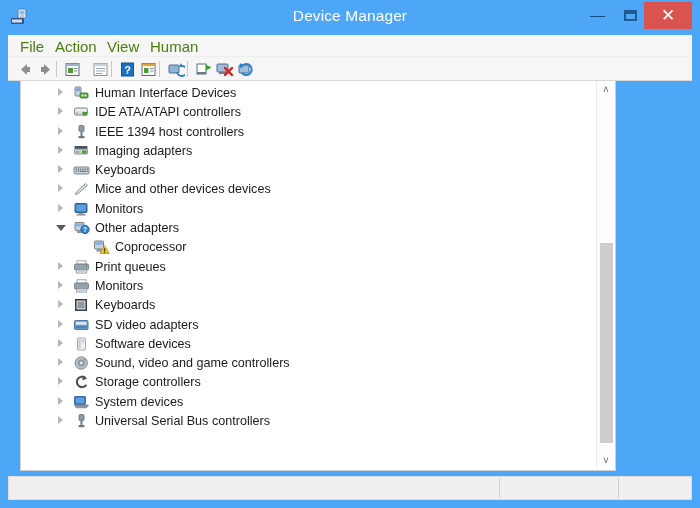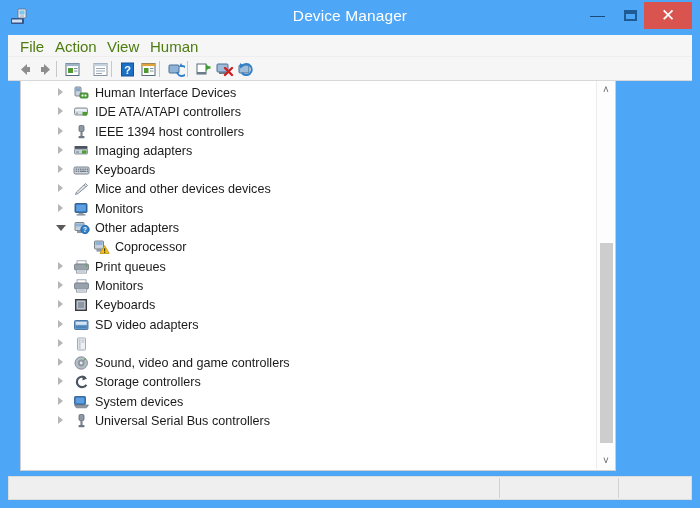--- a/index.html
+++ b/index.html
@@ -571,20 +571,21 @@
       <div class="tree-row">
         <div class="expander exp-collapsed"></div>
         <div class="ico">
           <svg width="17" height="16" viewBox="0 0 17 16">
             <rect x="4.5" y="2" width="8" height="12" rx="0.8" fill="#eef1f4" stroke="#9aa3ad" stroke-width="0.9"></rect>
             <rect x="5.6" y="3.2" width="2" height="9.6" fill="#c3ccd5"></rect>
             <rect x="8.4" y="3.8" width="3" height="0.9" fill="#aeb7c0"></rect>
             <rect x="8.4" y="5.6" width="3" height="0.9" fill="#aeb7c0"></rect>
           </svg>
         </div>
+        <div class="row-label">Software devices</div>
       </div>
 
       <div class="tree-row">
         <div class="expander exp-collapsed"></div>
         <div class="ico">
           <svg width="17" height="16" viewBox="0 0 17 16">
             <circle cx="8.2" cy="8" r="6.2" fill="#b6bfc8" stroke="#7c858f" stroke-width="0.9"></circle>
             <circle cx="8.2" cy="8" r="3.4" fill="#8d98a3"></circle>
             <circle cx="8.2" cy="8" r="1.4" fill="#e9edf1"></circle>
             <path d="M10.8 5.4 L12.6 3.6" stroke="#5aa845" stroke-width="1.3"></path>

